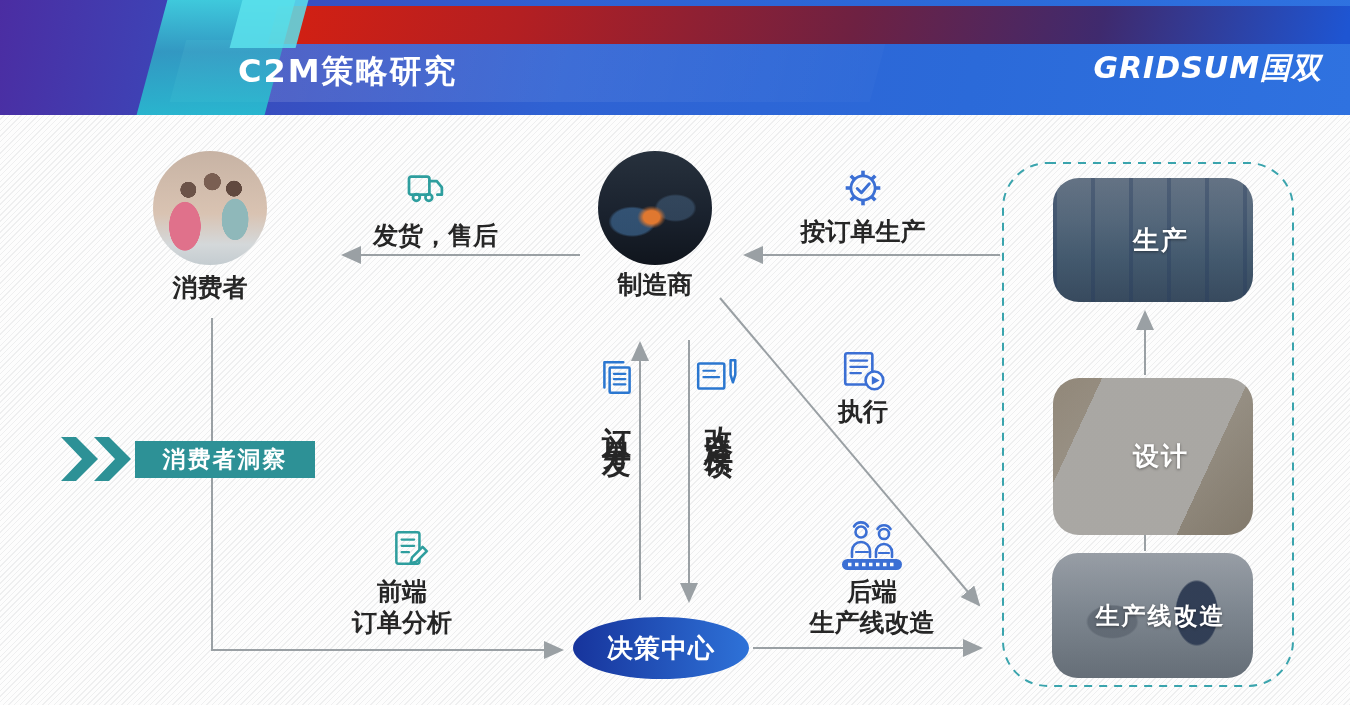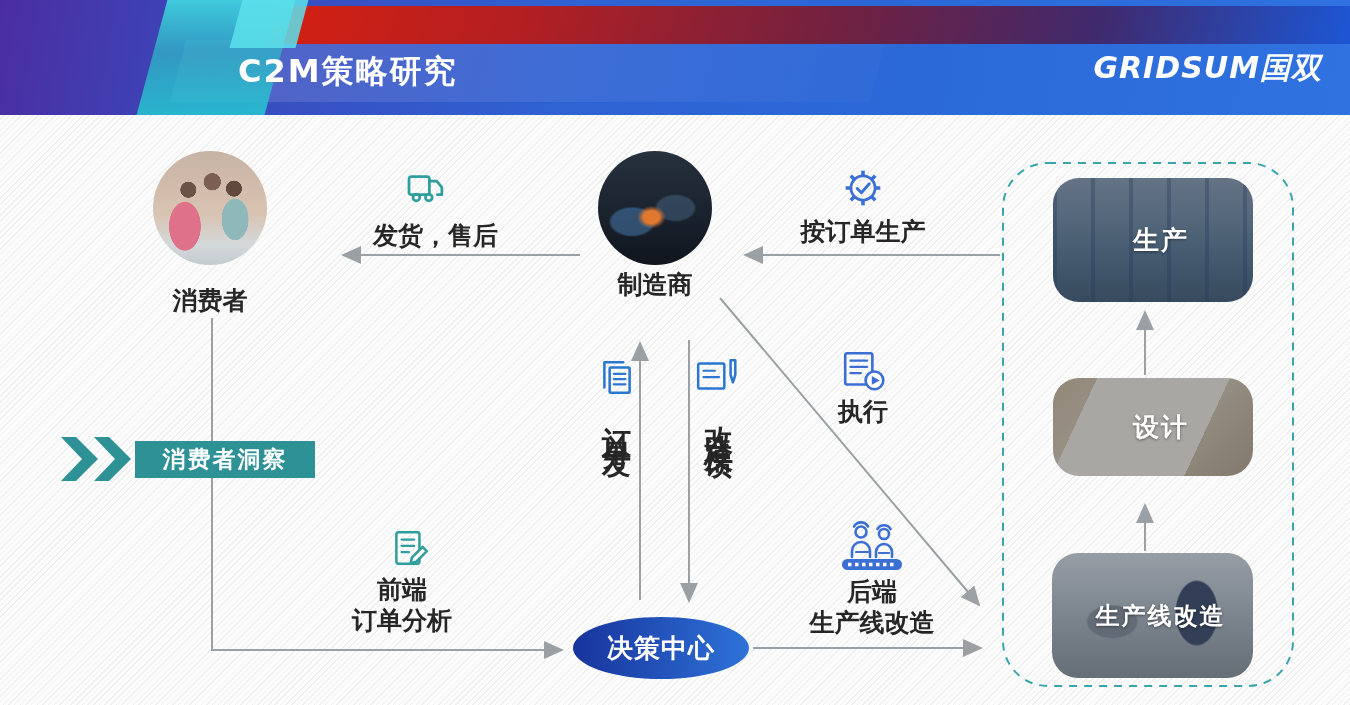--- a/index.html
+++ b/index.html
@@ -42,42 +42,42 @@
       radial-gradient(20px 16px at 47% 58%, #e07830 0 40%, rgba(224,120,48,0.25) 62%, transparent 72%),
       radial-gradient(34px 22px at 30% 62%, rgba(70,120,170,0.55) 0 60%, transparent 70%),
       radial-gradient(30px 20px at 68% 50%, rgba(90,130,170,0.35) 0 60%, transparent 70%),
       linear-gradient(180deg,#27313d 0%,#1a222e 55%,#10151d 100%);}
   .gimg{position:absolute;border-radius:26px;z-index:2;display:flex;align-items:center;justify-content:center;padding-left:16px;}
   .img-production{left:1053px;top:178px;width:184px;height:124px;
     background:
       linear-gradient(rgba(30,36,48,0.38),rgba(30,36,48,0.38)),
       repeating-linear-gradient(90deg, rgba(40,70,120,0.35) 0 4px, transparent 4px 38px),
       linear-gradient(180deg,#8fa3b8 0%,#7590a8 35%,#5a7a94 65%,#47617a 100%);}
-  .img-design{left:1053px;top:378px;width:184px;height:98px;
+  .img-design{left:1053px;top:378px;width:184px;height:157px;
     background:
       linear-gradient(rgba(40,42,50,0.34),rgba(40,42,50,0.34)),
       linear-gradient(115deg, transparent 18%, #ece8de 18% 72%, transparent 72%),
       linear-gradient(135deg,#c8b89e 0%,#d8cdb8 45%,#b0a289 100%);}
   .img-line{left:1052px;top:553px;width:185px;height:125px;
     background:
       linear-gradient(rgba(30,36,48,0.30),rgba(30,36,48,0.30)),
       radial-gradient(34px 52px at 72% 48%, #3a4a66 0 60%, transparent 64%),
       radial-gradient(40px 26px at 30% 55%, rgba(120,130,140,0.8) 0 60%, transparent 66%),
       linear-gradient(180deg,#ccd2d8 0%,#a8b2ba 45%,#848e96 100%);}
   .gimg .glabel{color:#fff;font-weight:700;font-size:26px;letter-spacing:2px;text-shadow:0 1px 3px rgba(0,0,0,0.45);}
   .img-line .glabel{font-size:24px;}
   
   .nlabel{position:absolute;font-size:25px;font-weight:700;text-align:center;z-index:3;color:#262626;}
-  .lbl-consumer{left:150px;top:284px;width:120px;text-align:center;}
+  .lbl-consumer{left:150px;top:271px;width:120px;text-align:center;}
   .lbl-manufacturer{left:595px;top:268px;width:120px;}
   .lbl-shipping{left:348px;top:219px;width:175px;}
   .lbl-produce{left:778px;top:215px;width:170px;}
   .lbl-execute{left:818px;top:395px;width:90px;}
   .two-line{line-height:31px;}
-  .lbl-frontend{left:312px;top:576px;width:180px;font-family:Liberation Mono, monospace;}
+  .lbl-frontend{left:312px;top:576px;width:180px;}
   .lbl-backend{left:782px;top:576px;width:180px;}
   .vtext{position:absolute;writing-mode:vertical-rl;text-orientation:upright;font-weight:700;
          font-size:29px;letter-spacing:8px;z-index:3;color:#262626;}
   .vt-order{left:597px;top:403px;}
   .vt-feedback{left:699px;top:403px;}
   .insight-box{position:absolute;left:135px;top:441px;width:180px;height:37px;background:#2d9196;z-index:3;
        color:#fff;font-size:23px;font-weight:700;text-align:center;line-height:37px;letter-spacing:2px;font-family:Liberation Serif, serif;}
   .ellipse{position:absolute;left:573px;top:617px;width:176px;height:62px;border-radius:50%;z-index:3;
        background:linear-gradient(90deg,#17349c 0%,#2e72d8 100%);
        display:flex;align-items:center;justify-content:center;

